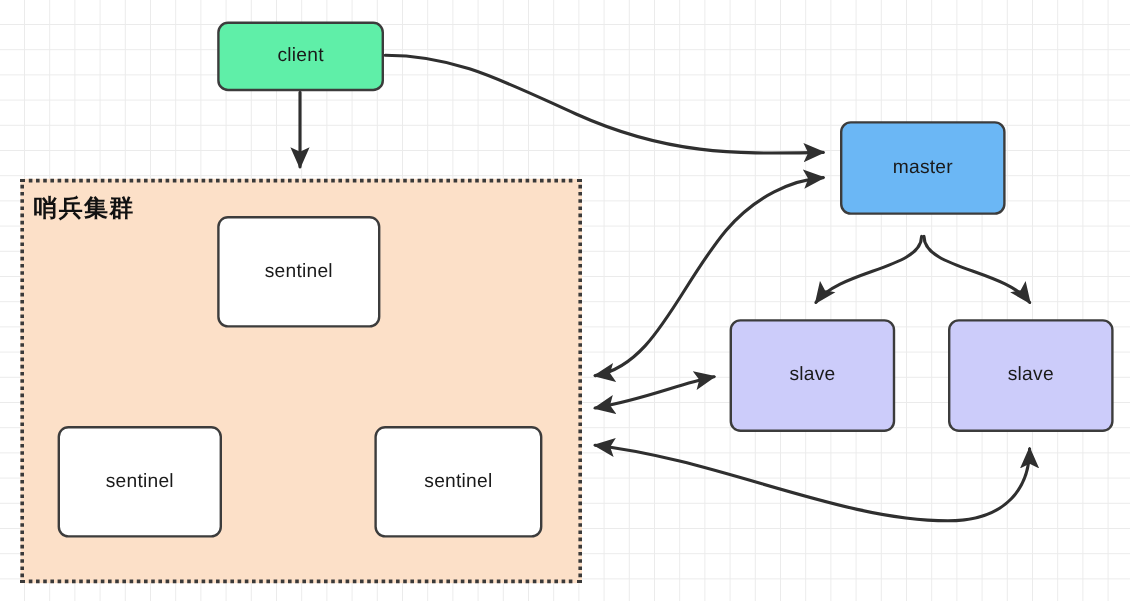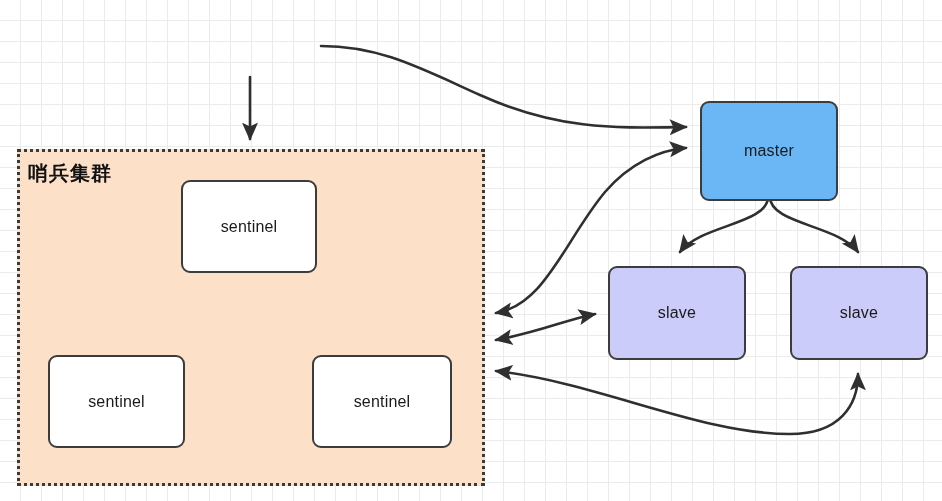--- a/index.html
+++ b/index.html
@@ -99,34 +99,37 @@
       <path d="M 768 197 C 768 224, 700 225, 680 252" marker-end="url(#arrowEnd)"></path>
 
       <path d="M 770 197 C 770 224, 838 225, 858 252" marker-end="url(#arrowEnd)"></path>
 
       <path d="M 496 340 C 540 332, 565 320, 595 314" marker-start="url(#arrowStart)" marker-end="url(#arrowEnd)"></path>
 
       <path d="M 496 371 C 600 383, 700 434, 790 434 C 840 434, 858 405, 858 374" marker-start="url(#arrowStart)" marker-end="url(#arrowEnd)"></path>
     </g>
   </svg>
 
+  <div class="node" id="node-client" style="left: 181px; top: 18px; width: 139px; height: 58px; background: rgb(95, 239, 168);">
+    <span class="node-label">client</span>
+  </div>
 
   <div class="node" id="node-sentinel-top" style="left: 181px; top: 180px; width: 136px; height: 93px; background: rgb(255, 255, 255);">
     <span class="node-label">sentinel</span>
   </div>
 
   <div class="node" id="node-sentinel-bottom-left" style="left: 48px; top: 355px; width: 137px; height: 93px; background: rgb(255, 255, 255);">
     <span class="node-label">sentinel</span>
   </div>
 
   <div class="node" id="node-sentinel-bottom-right" style="left: 312px; top: 355px; width: 140px; height: 93px; background: rgb(255, 255, 255);">
     <span class="node-label">sentinel</span>
   </div>
 
-  <div class="node" id="node-master" style="left: 700px; top: 101px; width: 138px; height: 100px; background: rgb(107, 183, 245);">
+  <div class="node" id="node-master" style="left: 700px; top: 101px; width: 138px; height: 78px; background: rgb(107, 183, 245);">
     <span class="node-label">master</span>
   </div>
 
   <div class="node" id="node-slave-left" style="left: 608px; top: 266px; width: 138px; height: 94px; background: rgb(204, 204, 250);">
     <span class="node-label">slave</span>
   </div>
 
   <div class="node" id="node-slave-right" style="left: 790px; top: 266px; width: 138px; height: 94px; background: rgb(204, 204, 250);">
     <span class="node-label">slave</span>
   </div>

